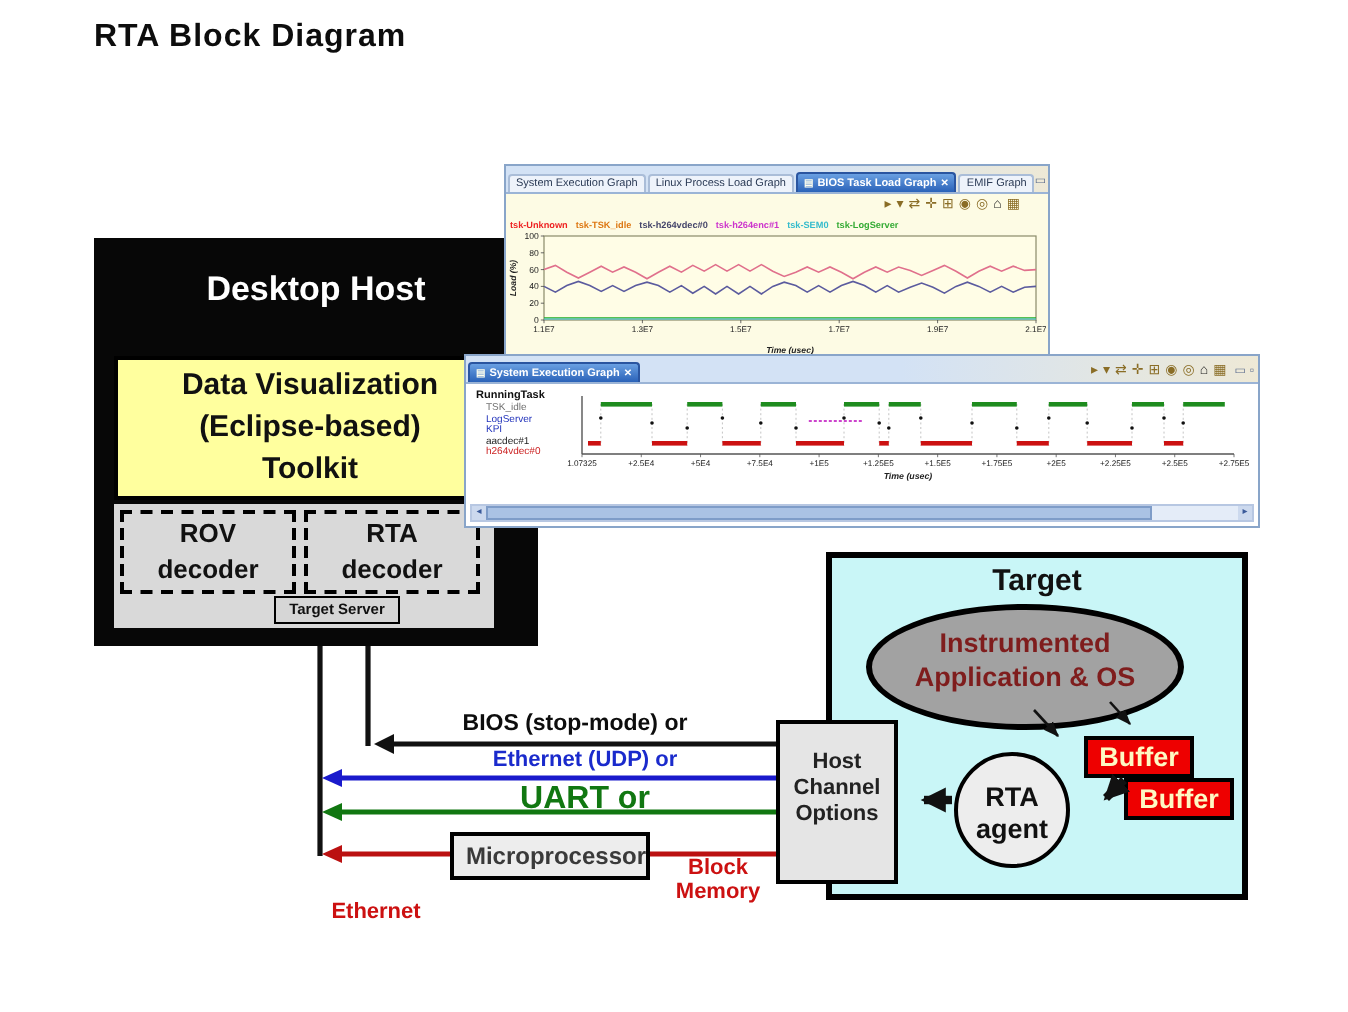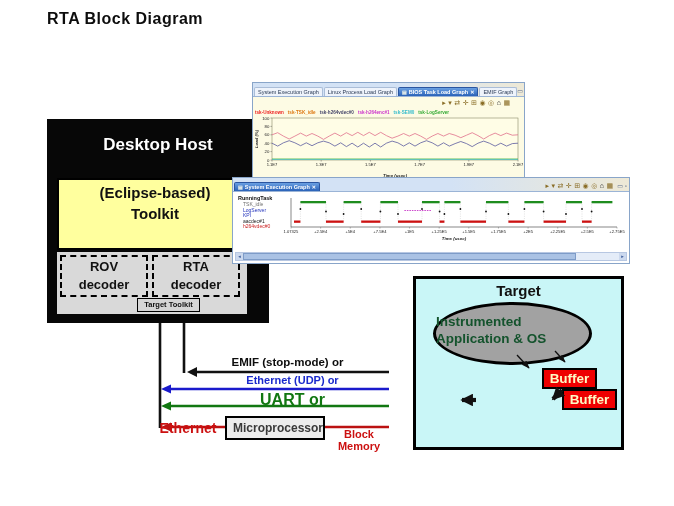--- a/index.html
+++ b/index.html
@@ -54,22 +54,22 @@
   .sb-btn{width:7px;background:#ccd9ee;color:#3a5a9a;font-size:5px;line-height:6px;text-align:center;}
   .sb-track{flex:1;position:relative;}
   .sb-thumb{position:absolute;left:0;top:0;bottom:0;width:88%;background:#aac2e4;border:1px solid #7e9cc8;}
 
   
   .target-box{position:absolute;left:413px;top:276px;width:205px;height:168px;background:#c9f6f7;
               border:3px solid #000;}
   .target-title{position:absolute;left:0;top:3px;width:100%;text-align:center;
                 font-size:15px;font-weight:bold;color:#111;}
   .ellipse{position:absolute;left:17px;top:23px;width:153px;height:49px;background:#a2a2a2;
-           border:3px solid #000;border-radius:50%;text-align:left;font-size:13.5px;
-           font-weight:bold;color:#14532d;line-height:17px;padding-top:8px;}
+           border:3px solid #000;border-radius:50%;text-align:center;font-size:13.5px;
+           font-weight:bold;color:#7f1d1d;line-height:17px;padding-top:8px;}
   .ellipse span{display:block;}
   .buffer{position:absolute;width:51px;height:17px;background:#ee0000;border:2px solid #000;
           color:#fef9c3;font-size:13.5px;font-weight:bold;text-align:center;line-height:17px;}
   .buffer.b1{left:126px;top:89px;}
   .buffer.b2{left:146px;top:110px;}
   .rta-circle{position:absolute;left:61px;top:97px;width:58px;height:58px;background:#ededed;
               border:2px solid #000;border-radius:50%;text-align:center;font-size:13.5px;
               font-weight:bold;color:#111;line-height:16px;padding-top:13px;box-sizing:border-box;}
   .target-box > svg{position:absolute;left:-3px;top:-3px;pointer-events:none;}
 
@@ -77,21 +77,21 @@
   .hco-box{position:absolute;left:388px;top:360px;width:57px;height:65px;background:#e5e5e5;
            border:2.5px solid #000;text-align:center;font-size:11px;font-weight:bold;color:#222;
            line-height:13px;padding-top:13px;}
   .micro-box{position:absolute;left:225px;top:416px;width:96px;height:20px;background:#ededed;
              border:2.5px solid #000;text-align:right;font-size:12px;font-weight:bold;
              color:#3a3a3a;line-height:20px;}
   .conn-label{position:absolute;font-weight:bold;text-align:center;}
   .lbl-jtag{left:200px;top:356px;width:175px;font-size:11.5px;color:#0d0d0d;}
   .lbl-eth-udp{left:210px;top:374px;width:165px;font-size:11px;color:#1a2acc;}
   .lbl-uart{left:210px;top:391px;width:165px;font-size:16px;color:#117711;}
-  .lbl-ethernet{left:152px;top:420px;width:72px;font-size:14px;color:#cc1111;}
+  .lbl-ethernet{left:152px;top:450px;width:72px;font-size:11px;color:#cc1111;}
   .lbl-shared{left:331px;top:428px;width:56px;font-size:11px;color:#cc1111;line-height:12px;}
   #conn-svg{position:absolute;left:0;top:0;pointer-events:none;}
 </style>
 </head>
 <body>
 
 <div id="canvas">
 
   <div class="title">RTA Block Diagram</div>
 
@@ -104,34 +104,35 @@
     <polygon points="161,389 171,384.5 171,393.5" fill="#1a1acc"></polygon>
     <line x1="389" y1="406" x2="168" y2="406" stroke="#117711" stroke-width="2.4"></line>
     <polygon points="161,406 171,401.5 171,410.5" fill="#117711"></polygon>
     <line x1="389" y1="427" x2="168" y2="427" stroke="#bb1111" stroke-width="2.4"></line>
     <polygon points="161,427 171,422.5 171,431.5" fill="#bb1111"></polygon>
   </svg>
 
   <div class="black-box">
     <div class="dh-title">Desktop Host</div>
     <div class="yellow-box">
+      <div>Data Visualization</div>
       <div>(Eclipse-based)</div>
       <div>Toolkit</div>
     </div>
     <div class="decoder-tray">
       <div class="decoder rov">
         <span>ROV</span>
         <span>decoder</span>
       </div>
       <div class="decoder rta">
         <span>RTA</span>
         <span>decoder</span>
       </div>
     </div>
-    <div class="target-server">Target Toolkit</div>
+    <div class="target-server">Target Server</div>
   </div>
 
   <div class="win w1">
     <div class="tabs-row">
       <div class="tab">
         <span>System Execution Graph</span>
       </div>
       <div class="tab">
         <span>Linux Process Load Graph</span>
       </div>
@@ -326,37 +327,39 @@
   </div>
 
   <div class="target-box">
     <div class="target-title">Target</div>
     <div class="ellipse">
       <span>Instrumented</span>
       <span>Application &amp; OS</span>
     </div>
     <div class="buffer b1">Buffer</div>
     <div class="buffer b2">Buffer</div>
+    <div class="rta-circle">RTA agent</div>
     <svg width="211" height="174" viewBox="0 0 211 174">
       <defs>
         <marker id="ah-thin" markerWidth="7" markerHeight="7" refX="5.5" refY="3" orient="auto">
           <polygon points="0,0.6 6,3 0,5.4" fill="#111"></polygon>
         </marker>
         <marker id="ah-thick" markerWidth="3.4" markerHeight="3" refX="2.6" refY="1.5" orient="auto">
           <polygon points="0,0 3,1.5 0,3" fill="#111"></polygon>
         </marker>
       </defs>
       <line x1="104" y1="79" x2="116" y2="92" stroke="#111" stroke-width="1.3" marker-end="url(#ah-thin)"></line>
       <line x1="142" y1="75" x2="152" y2="86" stroke="#111" stroke-width="1.3" marker-end="url(#ah-thin)"></line>
       <line x1="149" y1="114" x2="140" y2="123" stroke="#111" stroke-width="4.2" marker-end="url(#ah-thick)"></line>
       <line x1="63" y1="124" x2="49" y2="124" stroke="#111" stroke-width="4.2" marker-end="url(#ah-thick)"></line>
     </svg>
   </div>
 
+  <div class="hco-box">Host Channel Options</div>
   <div class="micro-box">Microprocessor</div>
 
-  <div class="conn-label lbl-jtag">EMIF (stop-mode) or</div>
+  <div class="conn-label lbl-jtag">BIOS (stop-mode) or</div>
   <div class="conn-label lbl-eth-udp">Ethernet (UDP) or</div>
   <div class="conn-label lbl-uart">UART or</div>
   <div class="conn-label lbl-ethernet">Ethernet</div>
   <div class="conn-label lbl-shared">Block Memory</div>
 
 </div>
 
 </body></html>

